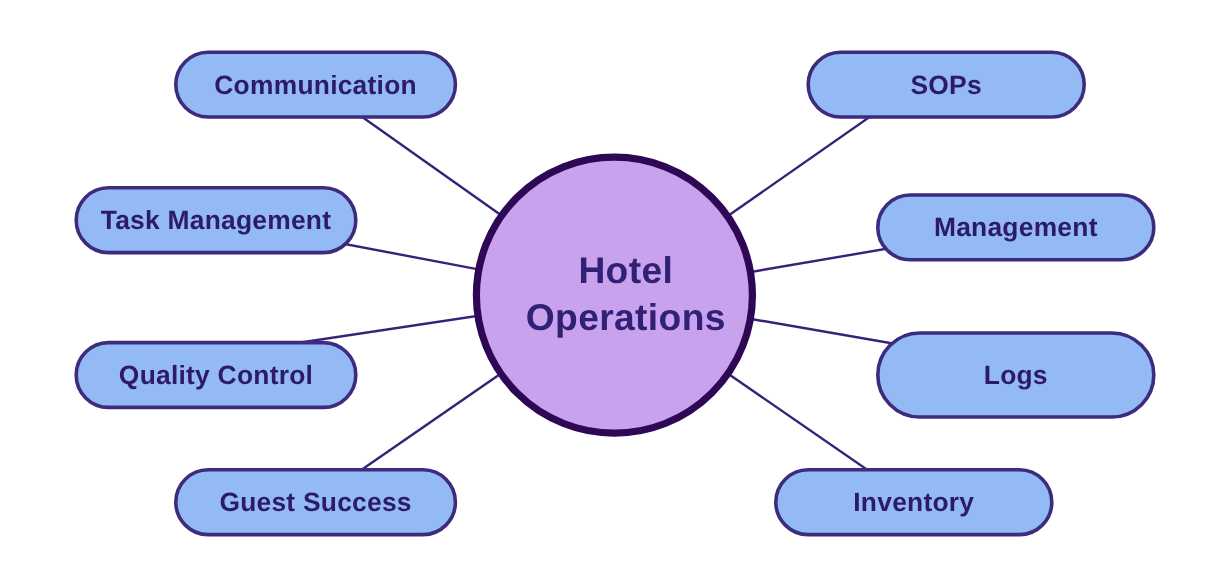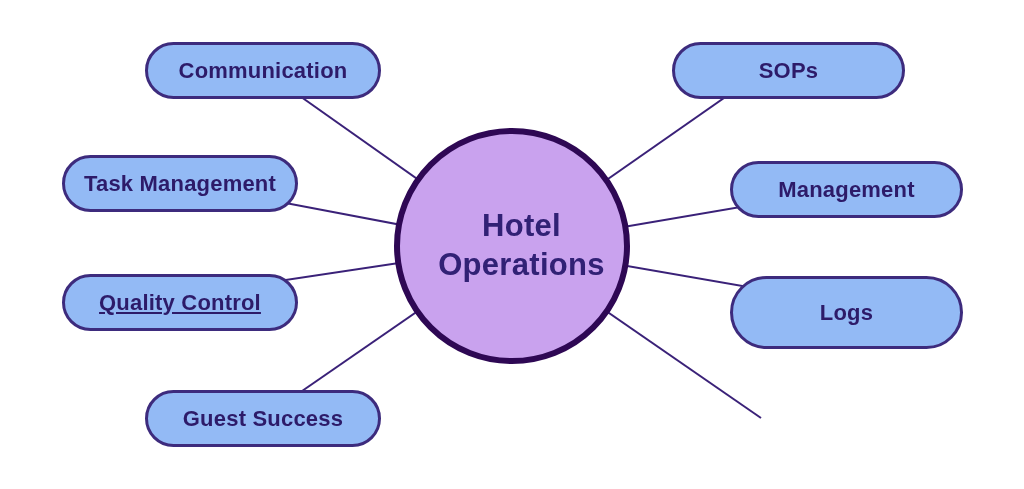--- a/index.html
+++ b/index.html
@@ -65,21 +65,21 @@
     font-weight: bold;
     font-size: 31px;
     line-height: 1.25;
     letter-spacing: 0.3px;
   }
   
   .n-communication   { left: 145px; top: 42px;  width: 236px; height: 57px; }
   .n-sops            { left: 672px; top: 42px;  width: 233px; height: 57px; }
   .n-task-management { left: 62px;  top: 155px; width: 236px; height: 57px; }
   .n-checklists      { left: 730px; top: 161px; width: 233px; height: 57px; }
-  .n-quality-control { left: 62px;  top: 274px; width: 236px; height: 57px; text-decoration: underline; }
+  .n-quality-control { left: 62px;  top: 284px; width: 236px; height: 57px; }
   .n-logs            { left: 730px; top: 276px; width: 233px; height: 73px; }
   .n-guest-success   { left: 145px; top: 390px; width: 236px; height: 57px; }
   .n-inventory       { left: 645px; top: 390px; width: 233px; height: 57px; }
 </style>
 </head>
 <body>
 
 <div class="canvas">
 
   <svg class="connector-layer" viewBox="0 0 1024 489" xmlns="http://www.w3.org/2000/svg">
@@ -114,18 +114,21 @@
   </div>
 
   <div class="node n-logs">
     <span>Logs</span>
   </div>
 
   <div class="node n-guest-success">
     <span>Guest Success</span>
   </div>
 
+  <div class="node n-inventory">
+    <span>Inventory</span>
+  </div>
 
   <div class="center-circle">
     <div class="center-label">Hotel Operations</div>
   </div>
 
 </div>
 
 </body></html>

